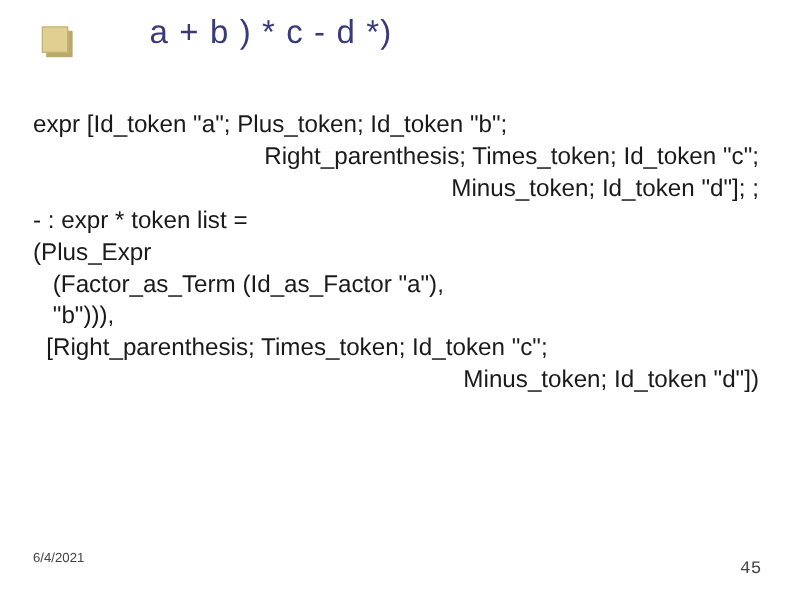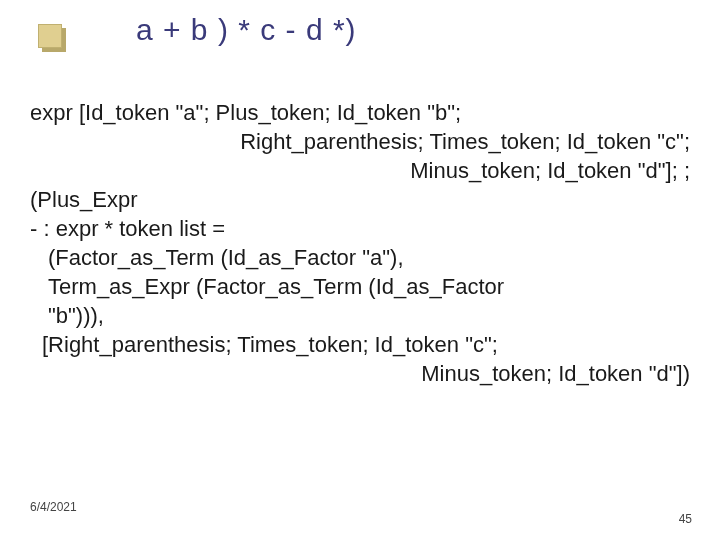--- a/index.html
+++ b/index.html
@@ -60,42 +60,41 @@
     left: 30px;
     bottom: 26px;
     font-size: 12px;
     color: #444;
     font-family: Arial, sans-serif;
   }
   .footer-page {
     position: absolute;
     right: 28px;
     bottom: 14px;
-    font-size: 12px;
+    font-size: 16px;
     color: #444;
-    font-family: Liberation Sans, sans-serif;
+    font-family: Liberation Mono, monospace;
   }
 </style>
 </head>
 <body>
 
 <div class="slide">
 
   <div class="bullet-box"></div>
 
   <div class="title">a + b ) * c - d *)</div>
 
   <div class="body">
     <div class="para">expr [Id_token "a"; Plus_token; Id_token "b";</div>
     <span class="indent">Right_parenthesis; Times_token; Id_token "c";</span>
     <span class="indent">Minus_token; Id_token "d"]; ;</span>
+    <div class="para">- : expr * token list =</div>
     <div class="para">(Plus_Expr</div>
-    <div class="para">- : expr * token list =</div>
     <div class="para" style="padding-left:18px">(Factor_as_Term (Id_as_Factor "a"),</div>
-    <div class="para" style="padding-left:18px">Term_as_Expr (Factor_as_Term (Id_as_Factor</div>
     <div class="para" style="padding-left:18px">"b"))),</div>
     <div class="para" style="padding-left:12px">[Right_parenthesis; Times_token; Id_token "c";</div>
     <span class="indent">Minus_token; Id_token "d"])</span>
   </div>
 
   <div class="footer-date">6/4/2021</div>
 
   <div class="footer-page">45</div>
 
 </div>

